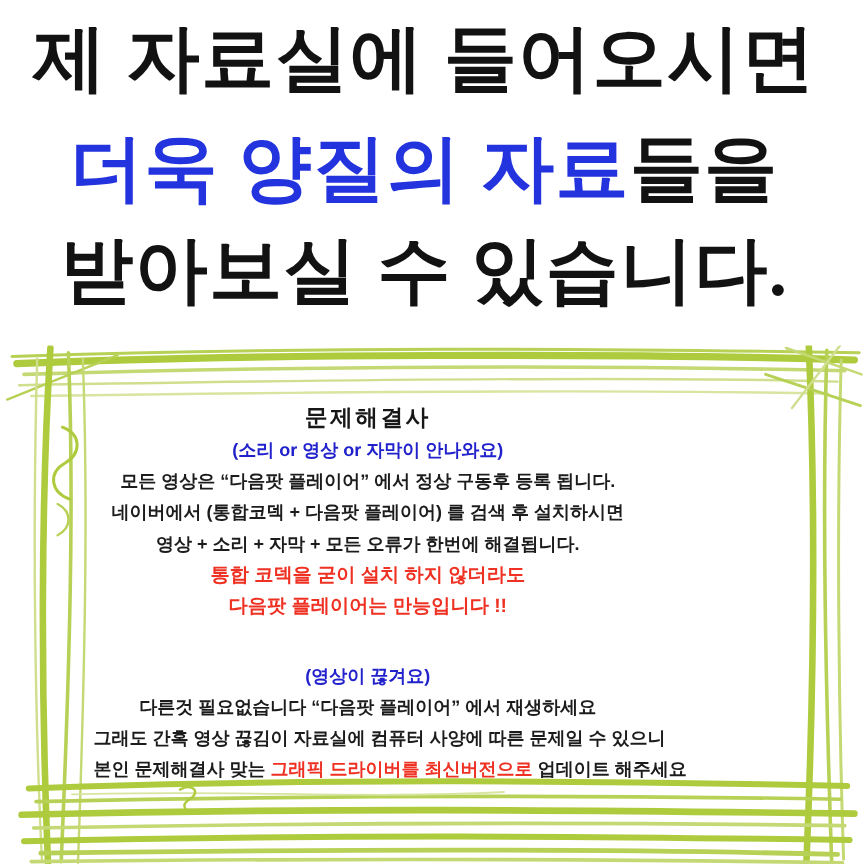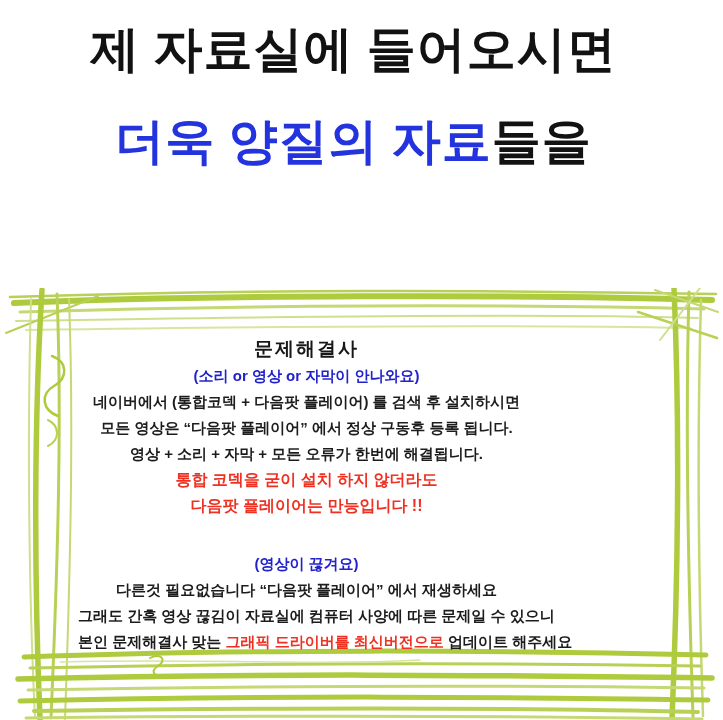--- a/index.html
+++ b/index.html
@@ -3,21 +3,21 @@
 <meta charset="utf-8">
 <style>
   html,body{margin:0;padding:0;background:#fff;}
   .page{position:relative;width:723px;height:720px;background:#ffffff;overflow:hidden;
         font-family:"Liberation Sans","DejaVu Sans",sans-serif;}
 
   
   .banner{position:absolute;left:0;top:0;width:723px;height:288px;}
   .b-line{position:absolute;left:0;right:16px;text-align:center;
           font-family:"Liberation Serif","DejaVu Serif",serif;
-          font-size:49px;font-weight:bold;letter-spacing:1px;
+          font-size:61px;font-weight:bold;letter-spacing:1px;
           color:#121212;line-height:60px;white-space:nowrap;}
   .b1{top:20px;}
   .b2{top:112px;}
   .b3{top:197px;}
   .banner-blue{color:#2333dd;}
 
   
   .framebox{position:absolute;left:0;top:288px;width:613px;height:432px;}
   .frame-svg{position:absolute;left:0;top:0;width:723px;height:432px;}
   .content{position:absolute;left:78px;right:78px;top:47px;text-align:center;
@@ -30,20 +30,21 @@
   .spacer{height:32px;}
 </style>
 </head>
 <body>
 
 <div class="page">
 
   <div class="banner">
     <div class="b-line b1">제 자료실에 들어오시면</div>
     <div class="b-line b2"><span class="banner-blue">더욱 양질의 자료</span><span>들을</span></div>
+    <div class="b-line b3">받아보실 수 있습니다.</div>
   </div>
 
   <div class="framebox">
 
     <svg class="frame-svg" viewBox="0 0 723 432">
       <g fill="none" stroke-linecap="round">
 
         <path d="M14 15 C 200 7, 520 6, 712 12" stroke="#aecb3e" stroke-width="6"></path>
         <path d="M20 24 C 240 17, 500 16, 704 21" stroke="#c4d873" stroke-width="3"></path>
         <path d="M10 9 C 260 1, 480 2, 716 6" stroke="#b7d156" stroke-width="2.5"></path>
@@ -74,22 +75,22 @@
         <path d="M26 430 C 300 427, 520 428, 702 431" stroke="#c4d873" stroke-width="3"></path>
         <path d="M60 374 C 200 370, 300 378, 420 372" stroke="#d8e5a0" stroke-width="1.5"></path>
         <path d="M150 370 c 10 -6, 18 2, 8 8 c -8 5, -4 12, 6 10" stroke="#aecb3e" stroke-width="2"></path>
       </g>
     </svg>
 
     <div class="content">
       <div class="hb-title">문제해결사</div>
 
       <div class="blueline">(소리 or 영상 or 자막이 안나와요)</div>
+      <div class="line">모든 영상은 “다음팟 플레이어” 에서 정상 구동후 등록 됩니다.</div>
       <div class="line">네이버에서 (통합코덱 + 다음팟 플레이어) 를 검색 후 설치하시면</div>
-      <div class="line">모든 영상은 “다음팟 플레이어” 에서 정상 구동후 등록 됩니다.</div>
       <div class="line">영상 + 소리 + 자막 + 모든 오류가 한번에 해결됩니다.</div>
       <div class="redline">통합 코덱을 굳이 설치 하지 않더라도</div>
       <div class="redline">다음팟 플레이어는 만능입니다 !!</div>
 
       <div class="spacer"></div>
 
       <div class="blueline">(영상이 끊겨요)</div>
       <div class="line">다른것 필요없습니다 “다음팟 플레이어” 에서 재생하세요</div>
       <div class="line">그래도 간혹 영상 끊김이 자료실에 컴퓨터 사양에 따른 문제일 수 있으니</div>
       <div class="line"><span>본인 문제해결사 맞는 </span><span class="red">그래픽 드라이버를 최신버전으로</span><span> 업데이트 해주세요</span></div>

